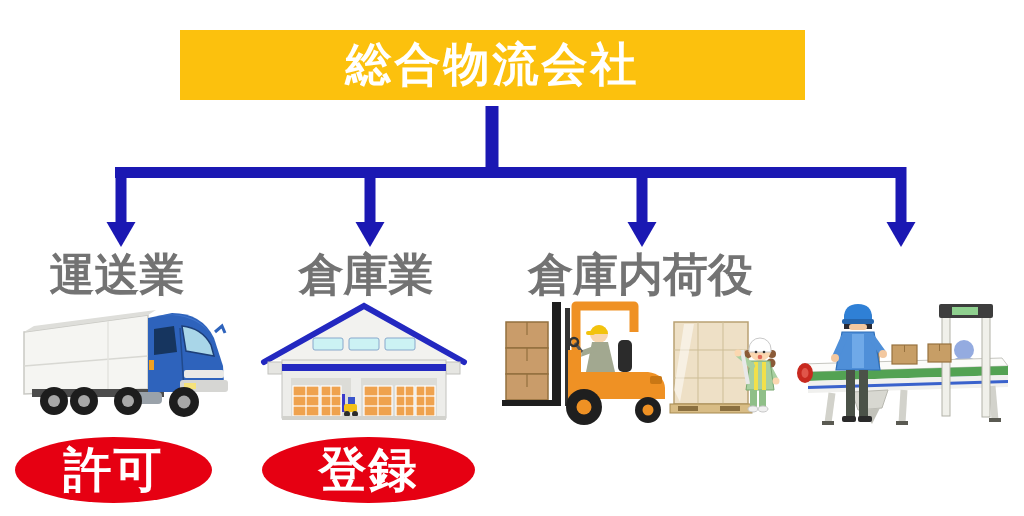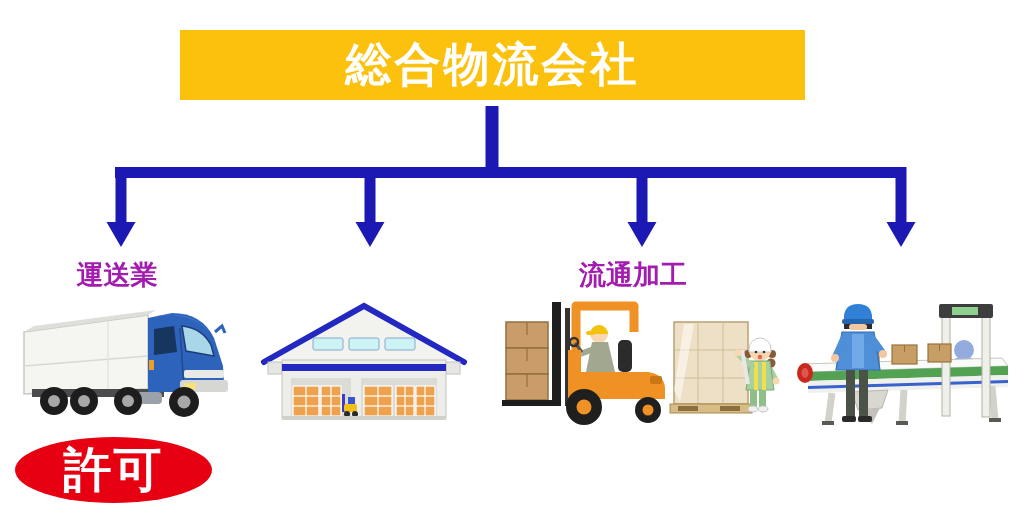--- a/index.html
+++ b/index.html
@@ -8,21 +8,21 @@
     font-family:"Liberation Sans","DejaVu Sans",sans-serif;
   }
   .header-box{
     position:absolute;left:180px;top:30px;width:625px;height:70px;
     background:#FCC10D;color:#ffffff;font-size:46px;font-weight:bold;
     display:flex;align-items:center;justify-content:center;letter-spacing:3px;
   }
   .connector-svg{position:absolute;left:0;top:0;width:1024px;height:516px;pointer-events:none;}
   .branch-label{
     position:absolute;top:254px;height:42px;line-height:42px;text-align:center;
-    font-size:27px;font-weight:bold;color:#a21caf;white-space:nowrap;
+    font-size:45px;font-weight:bold;color:#737373;white-space:nowrap;
   }
   .lbl-1{left:17px;width:200px;}
   .lbl-2{left:266px;width:200px;}
   .lbl-3{left:528px;width:210px;}
   .lbl-4{left:782px;width:206px;}
   .illus{position:absolute;}
   .illus-truck{left:8px;top:288px;}
   .illus-warehouse{left:258px;top:298px;}
   .illus-forklift{left:498px;top:292px;}
   .illus-conveyor{left:796px;top:290px;}
@@ -57,21 +57,22 @@
 
       <rect x="636.5" y="167" width="11" height="57"></rect>
       <polygon points="627.5,222 656.5,222 642,247"></polygon>
 
       <rect x="895.5" y="167" width="11" height="57"></rect>
       <polygon points="886.5,222 915.5,222 901,247"></polygon>
     </g>
   </svg>
 
   <div class="branch-label lbl-1">運送業</div>
-  <div class="branch-label lbl-3">流通加工</div>
+  <div class="branch-label lbl-2">倉庫業</div>
+  <div class="branch-label lbl-3">倉庫内荷役</div>
 
   <svg class="illus illus-truck" width="232" height="142" viewBox="0 0 232 142">
     <polygon points="16,44 140,27 140,101 16,106" fill="#f5f5f2" stroke="#c9c9c4" stroke-width="1.5"></polygon>
     <polygon points="16,44 140,27 148,22 26,38" fill="#dededa"></polygon>
     <line x1="16" y1="78" x2="140" y2="68" stroke="#d8d8d3" stroke-width="1.5"></line>
     <line x1="100" y1="33" x2="100" y2="103" stroke="#e3e3df" stroke-width="1.5"></line>
     <rect x="24" y="101" width="132" height="8" fill="#4c4c4c"></rect>
     <rect x="128" y="104" width="26" height="12" rx="4" fill="#9aa2aa"></rect>
     <path d="M140,30 L164,25 Q194,25 206,50 L215,78 L216,96 Q216,104 206,104 L140,104 Z" fill="#2e63bc"></path>
     <path d="M148,28 Q180,22 198,40 L204,48 Q191,29 164,27 Z" fill="#4074cc"></path>
@@ -260,14 +261,15 @@
       <path d="M76,48 L86,62" stroke="#4f8fd8" stroke-width="7" stroke-linecap="round"></path>
       <circle cx="87" cy="64" r="4" fill="#f3c8a0"></circle>
       <rect x="50" y="80" width="9" height="47" fill="#4b5248"></rect>
       <rect x="63" y="80" width="9" height="47" fill="#4b5248"></rect>
       <rect x="46" y="126" width="14" height="6" rx="2" fill="#2a2a2a"></rect>
       <rect x="62" y="126" width="14" height="6" rx="2" fill="#2a2a2a"></rect>
     </g>
   </svg>
 
   <div class="badge badge-red badge-1">許可</div>
+  <div class="badge badge-red badge-2">登録</div>
 
 </div>
 
 </body></html>

